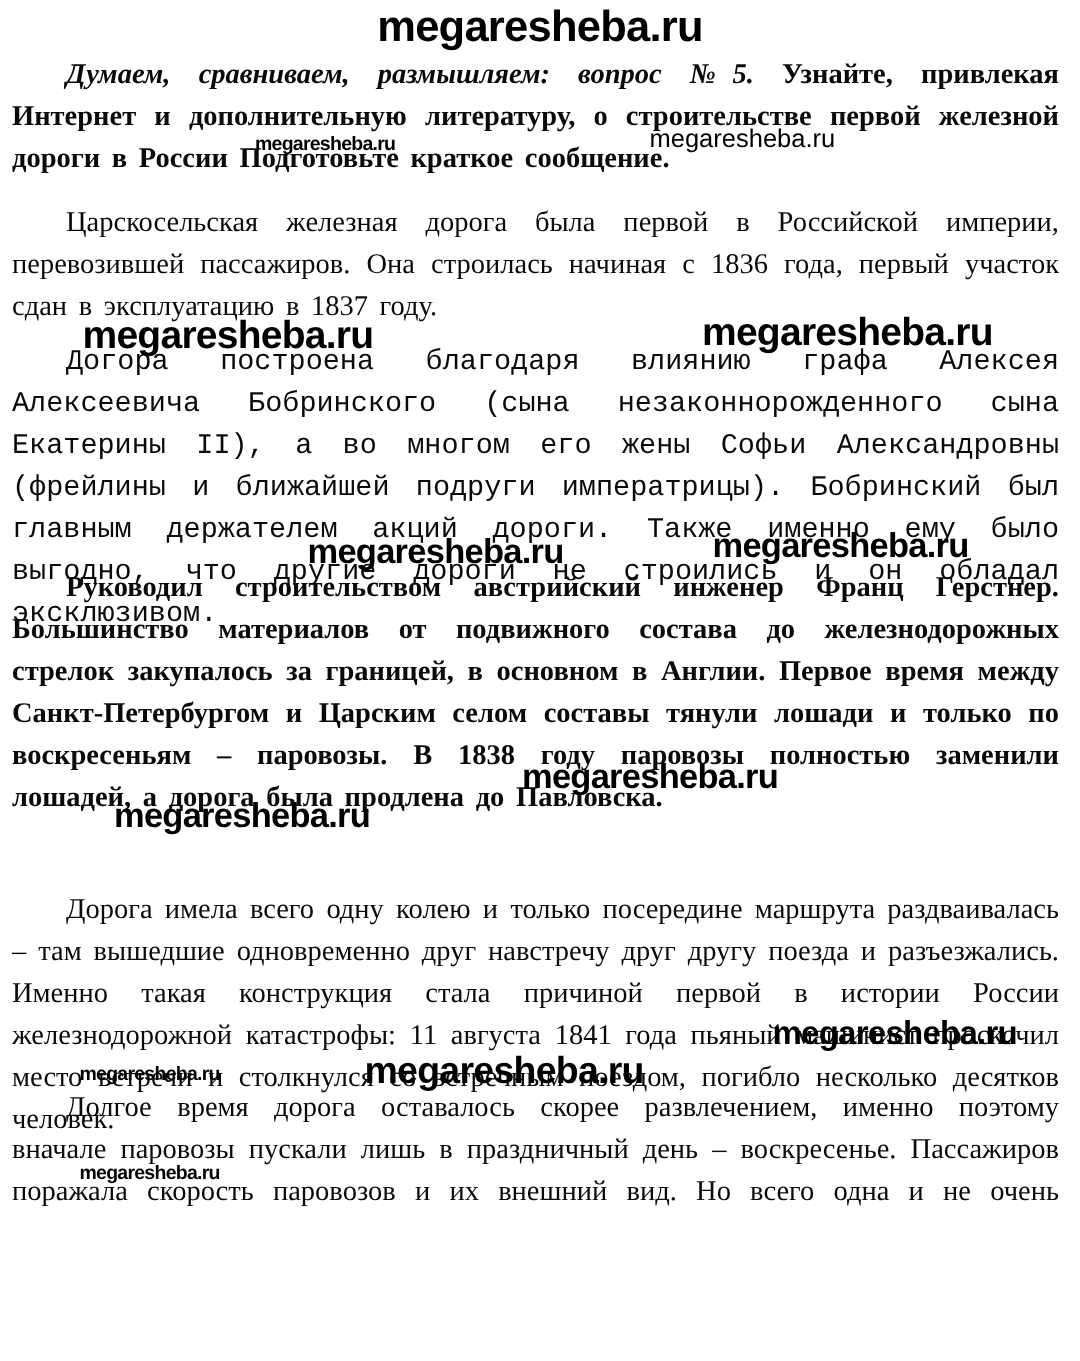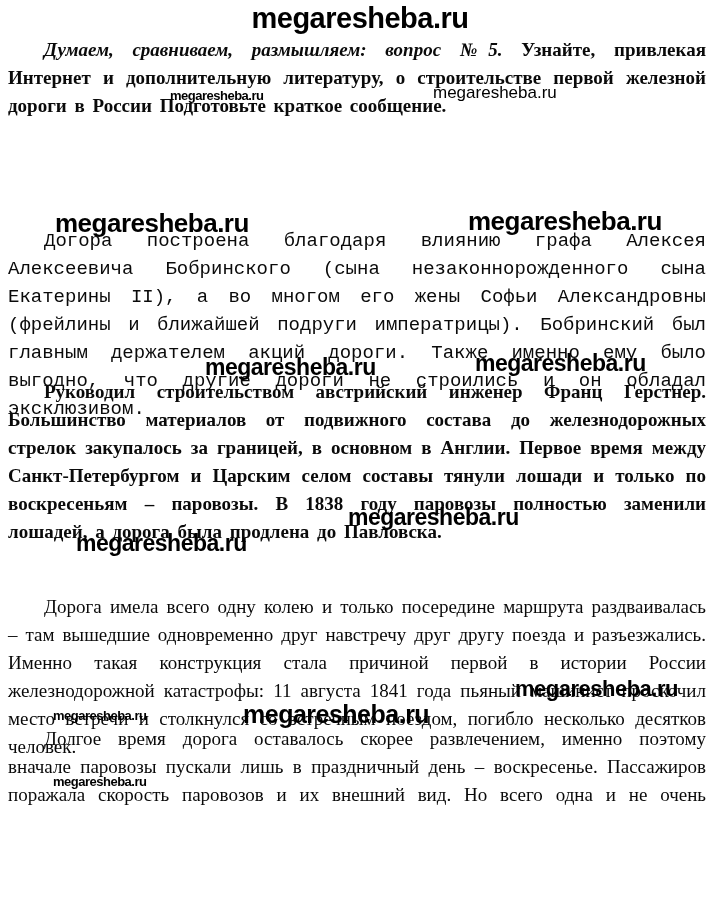--- a/index.html
+++ b/index.html
@@ -68,20 +68,21 @@
 <body>
 
 <div class="page">
 
   <div class="wm wm-header">megaresheba.ru</div>
 
   <div class="para lead p1">
     <span class="lead-italic">Думаем, сравниваем, размышляем: вопрос №5.</span><span> Узнайте, привлекая Интернет и дополнительную литературу, о строительстве первой железной дороги в России Подготовьте краткое сообщение.</span>
   </div>
 
+  <div class="para p2">Царскосельская железная дорога была первой в Российской империи, перевозившей пассажиров. Она строилась начиная с 1836 года, первый участок сдан в эксплуатацию в 1837 году.</div>
   <div class="para p3">Догора построена благодаря влиянию графа Алексея Алексеевича Бобринского (сына незаконнорожденного сына Екатерины II), а во многом его жены Софьи Александровны (фрейлины и ближайшей подруги императрицы). Бобринский был главным держателем акций дороги. Также именно ему было выгодно, что другие дороги не строились и он обладал эксклюзивом.</div>
   <div class="para p4">Руководил строительством австрийский инженер Франц Герстнер. Большинство материалов от подвижного состава до железнодорожных стрелок закупалось за границей, в основном в Англии. Первое время между Санкт-Петербургом и Царским селом составы тянули лошади и только по воскресеньям – паровозы. В 1838 году паровозы полностью заменили лошадей, а дорога была продлена до Павловска.</div>
   <div class="para p5">Дорога имела всего одну колею и только посередине маршрута раздваивалась – там вышедшие одновременно друг навстречу друг другу поезда и разъезжались. Именно такая конструкция стала причиной первой в истории России железнодорожной катастрофы: 11 августа 1841 года пьяный машинист проскочил место встречи и столкнулся со встречным поездом, погибло несколько десятков человек.</div>
   <div class="para p6">Долгое время дорога оставалось скорее развлечением, именно поэтому вначале паровозы пускали лишь в праздничный день – воскресенье. Пассажиров поражала скорость паровозов и их внешний вид. Но всего одна и не очень протяжённая дорога не могла изменить ситуацию с путями сообщения в России.</div>
 
   <div class="wm wm-a">megaresheba.ru</div>
   <div class="wm wm-b">megaresheba.ru</div>
   <div class="wm wm-c">megaresheba.ru</div>
   <div class="wm wm-d">megaresheba.ru</div>
   <div class="wm wm-e">megaresheba.ru</div>

